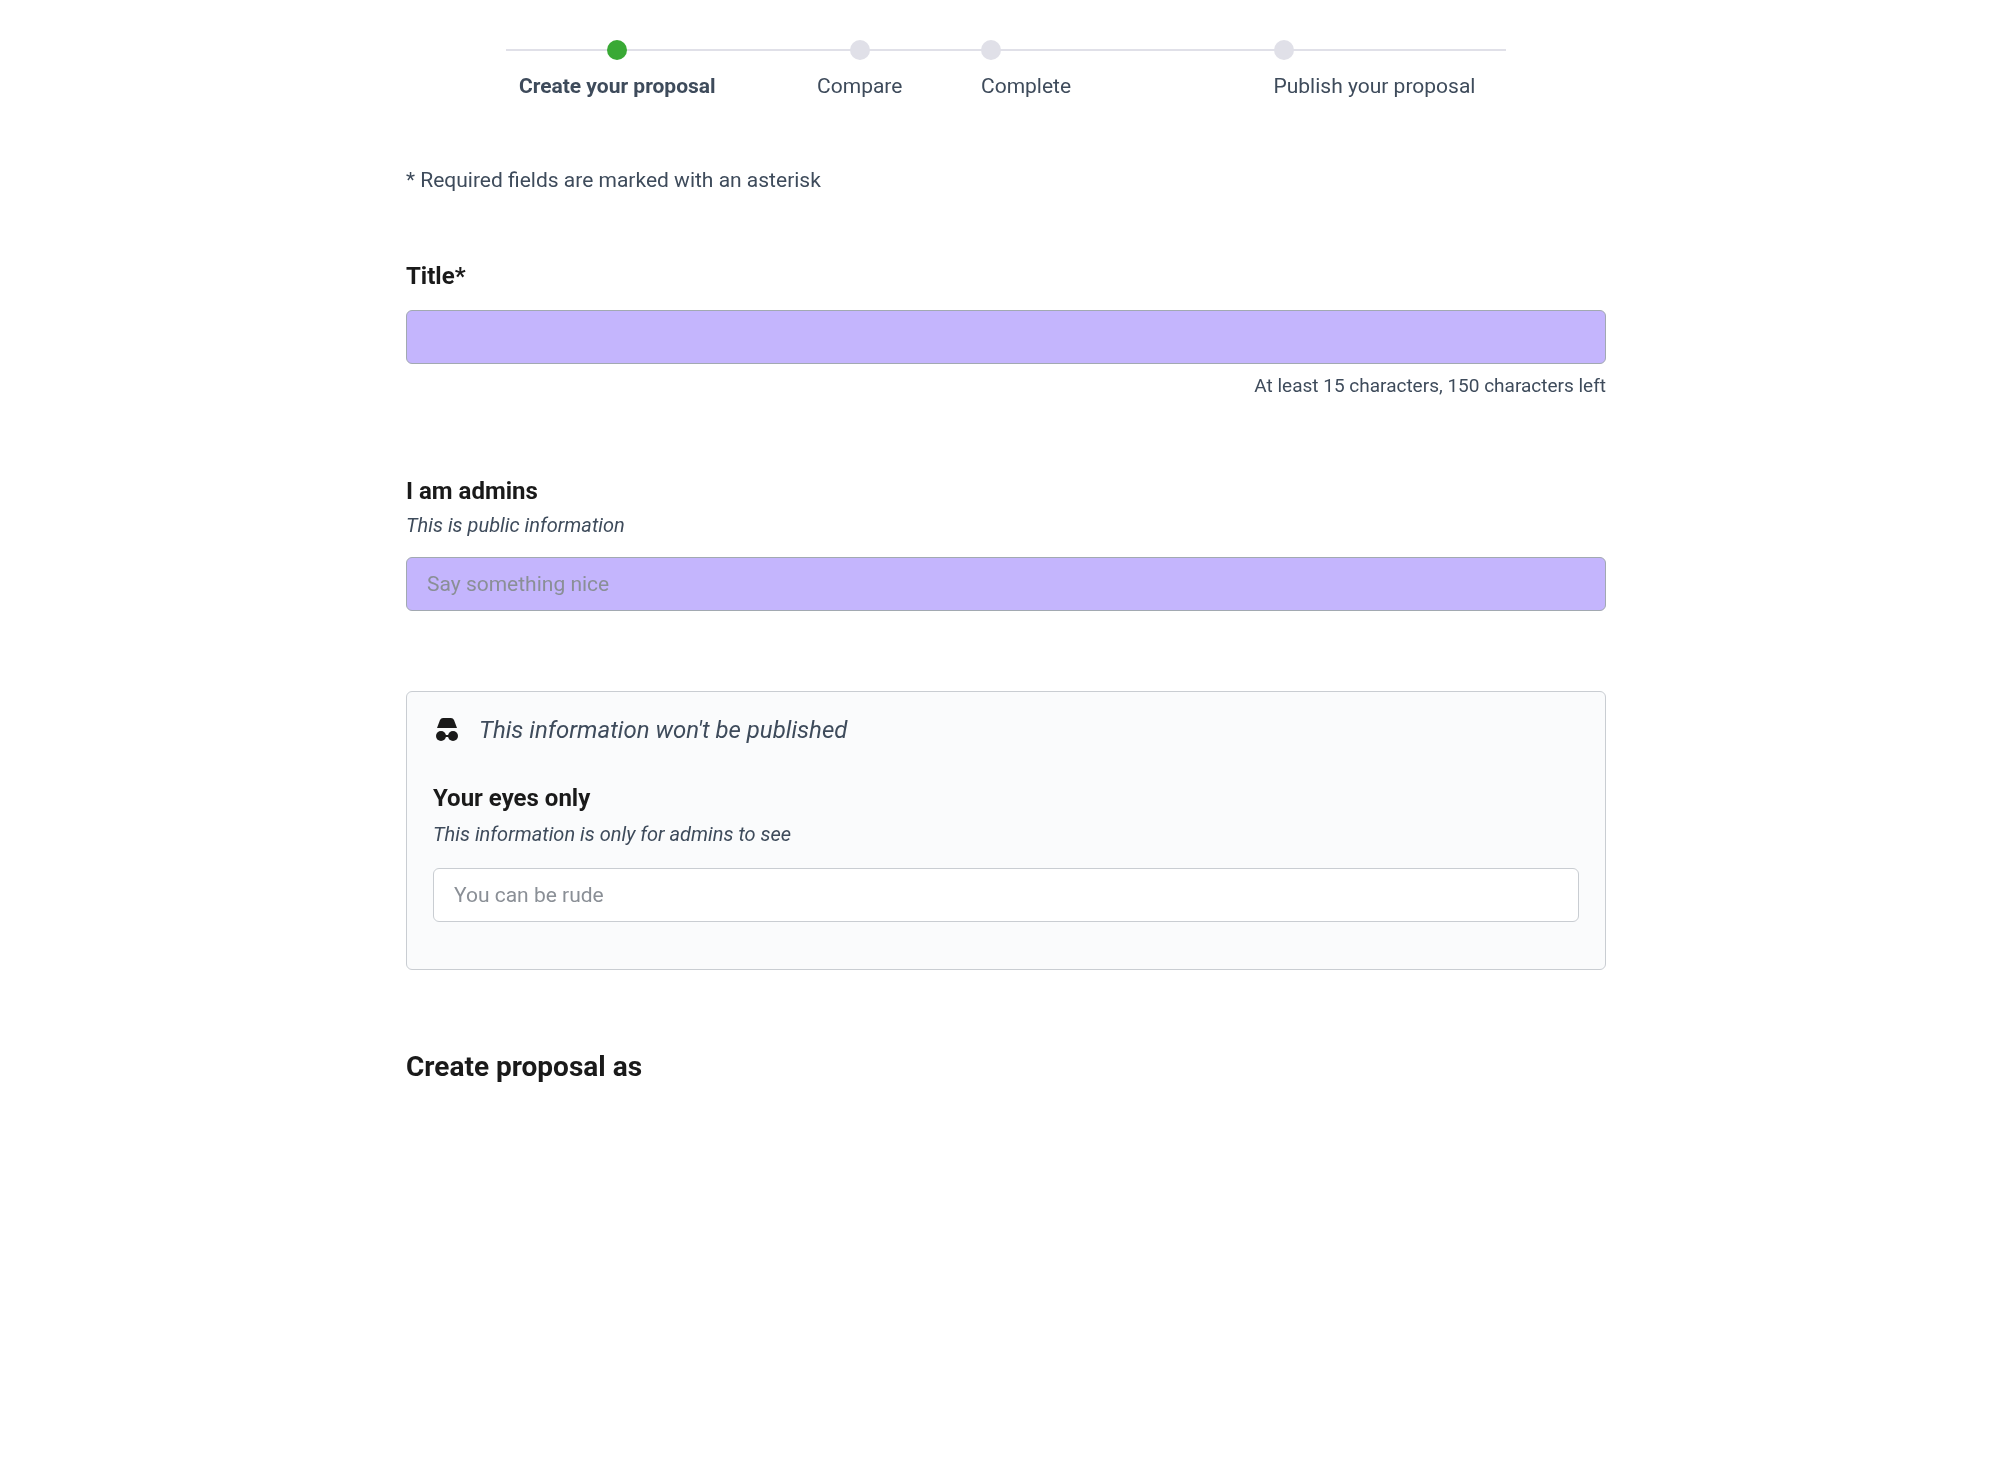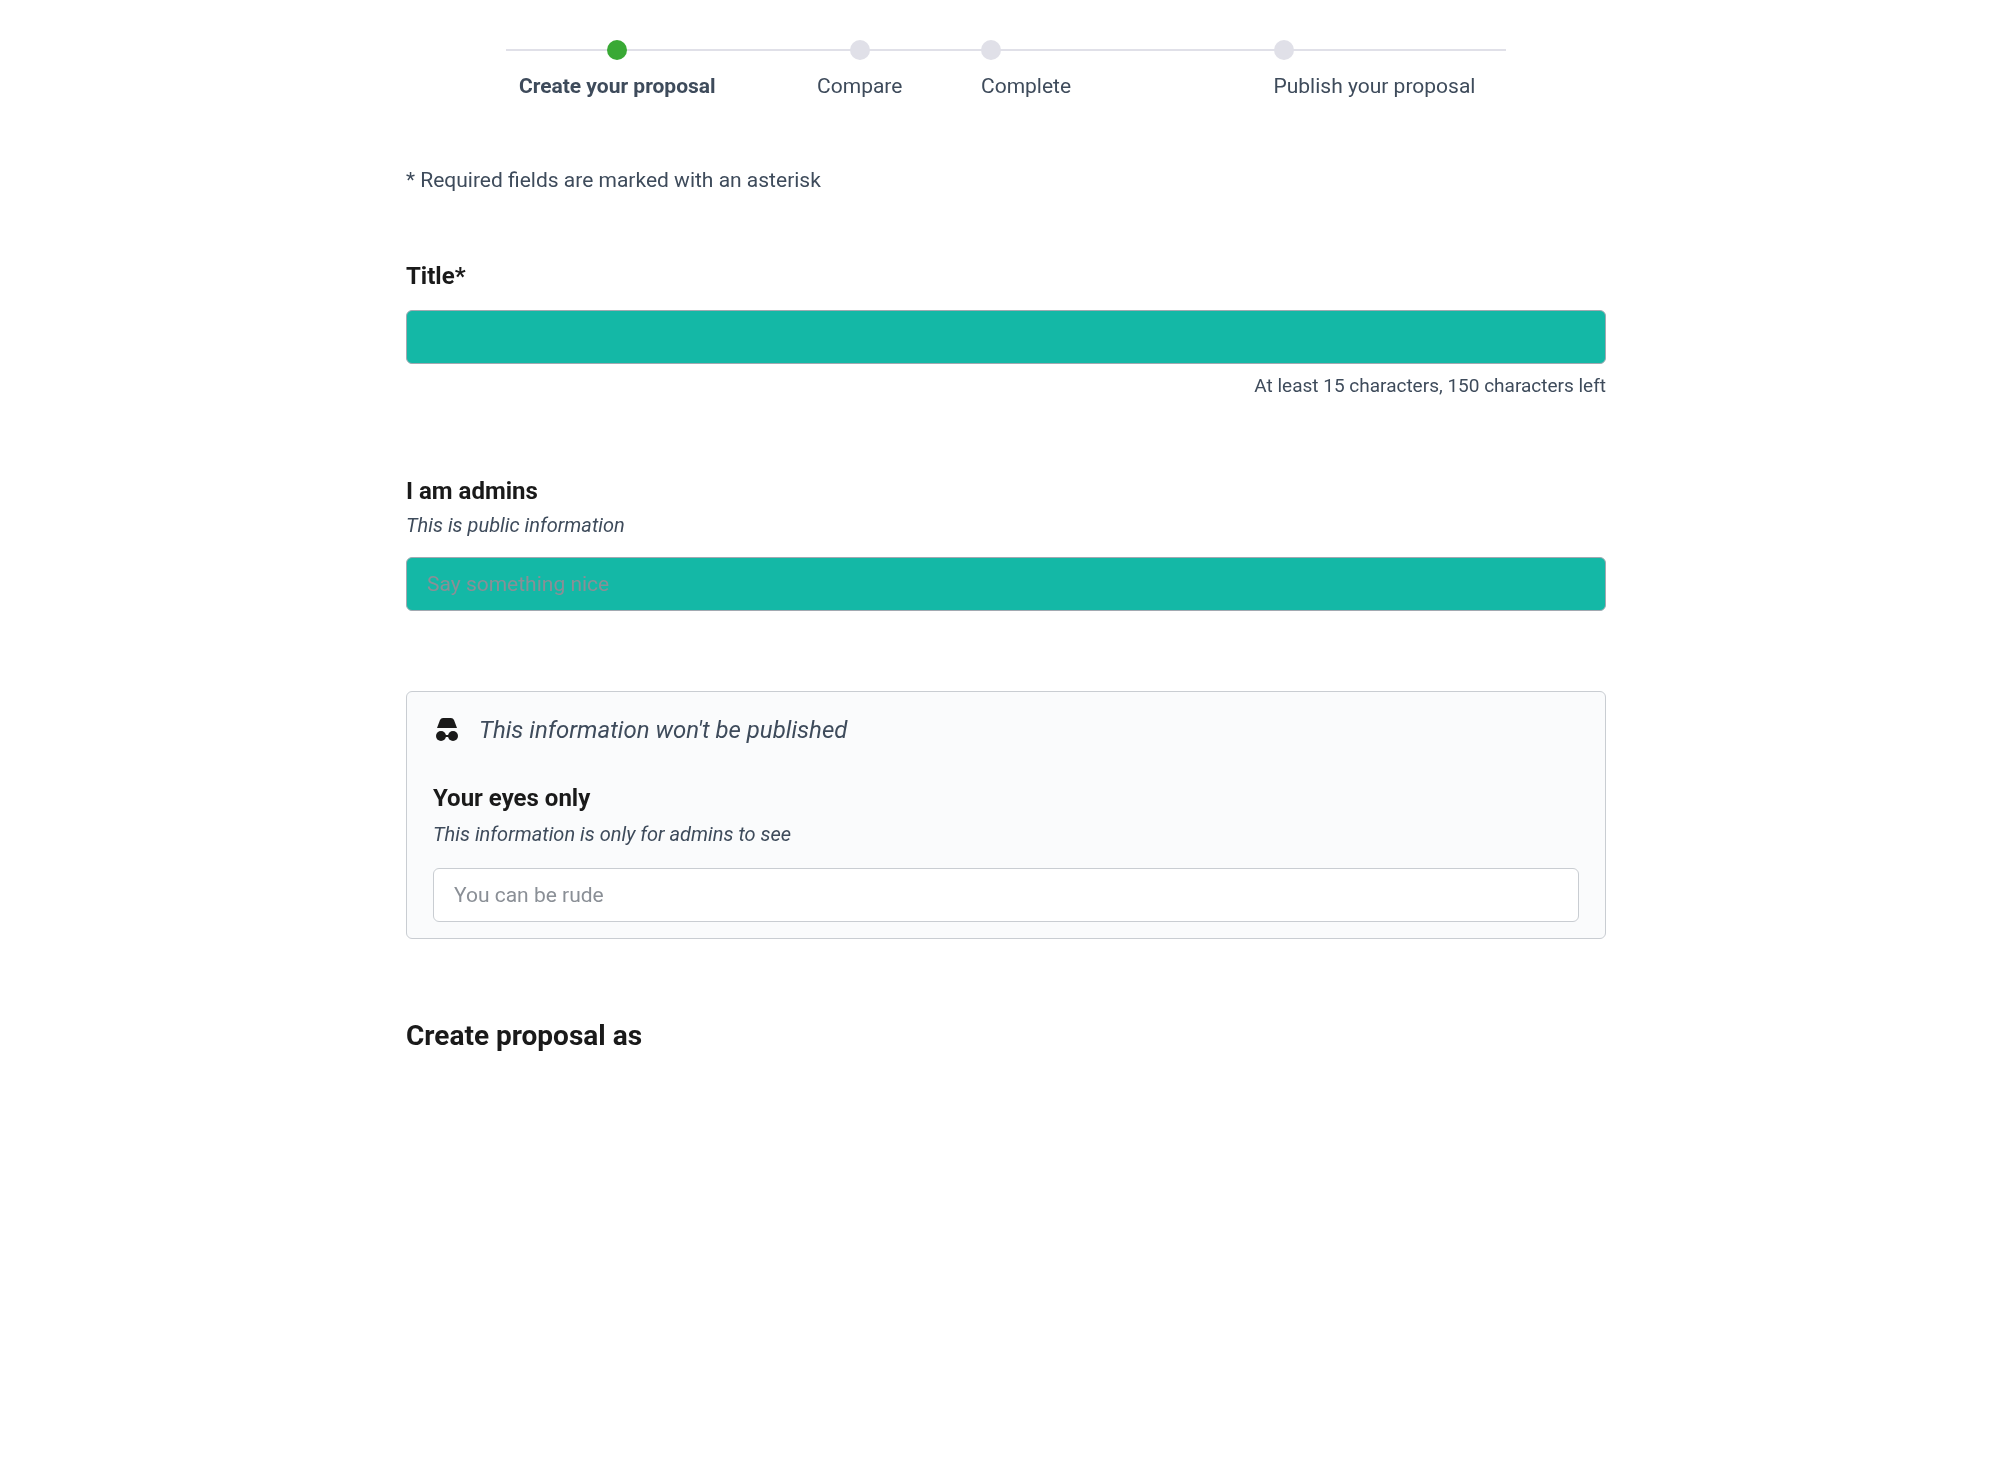--- a/index.html
+++ b/index.html
@@ -105,40 +105,40 @@
       color: #3e4b5b;
       margin-top: -12px;
       margin-bottom: 20px;
     }
     .text-input {
       width: 100%;
       padding: 14px 20px;
       font-size: 21px;
       border: 1px solid #a2a9b1;
       border-radius: 6px;
-      background: #14b8a6;
+      background: #c4b5fd;
       color: #323232;
       font-family: inherit;
     }
     .text-input::placeholder {
       color: #8a8f96;
     }
     .char-count {
       text-align: right;
       font-size: 19px;
       color: #3e4b5b;
       margin-top: 10px;
     }
     
     
     .private-panel {
       border: 1px solid #c9cdd2;
       border-radius: 6px;
       background: #fafbfc;
-      padding: 24px 26px 16px 26px;
+      padding: 24px 26px 47px 26px;
       margin-bottom: 80px;
     }
     .private-header {
       display: flex;
       align-items: center;
       gap: 18px;
       margin-bottom: 40px;
     }
     .private-header-text {
       font-size: 24px;

